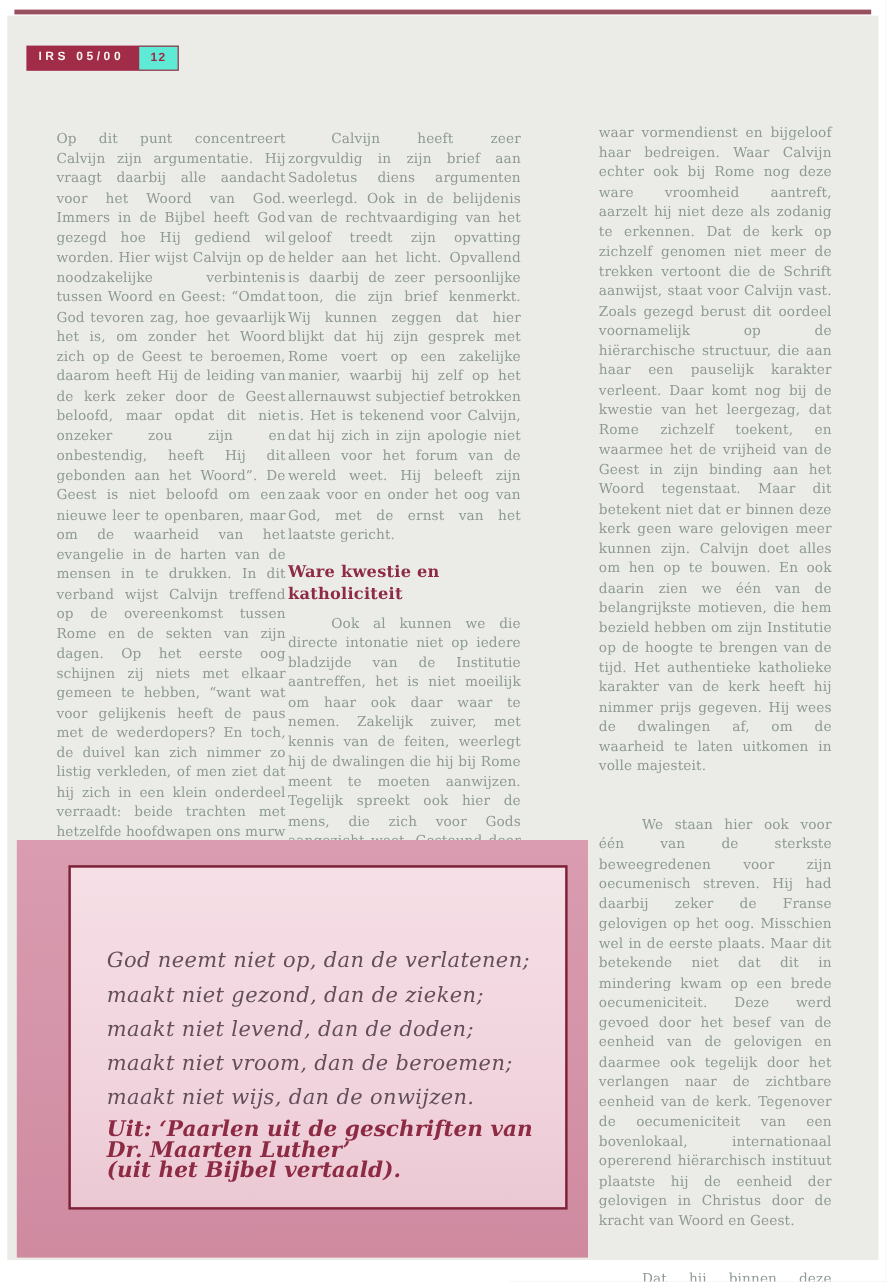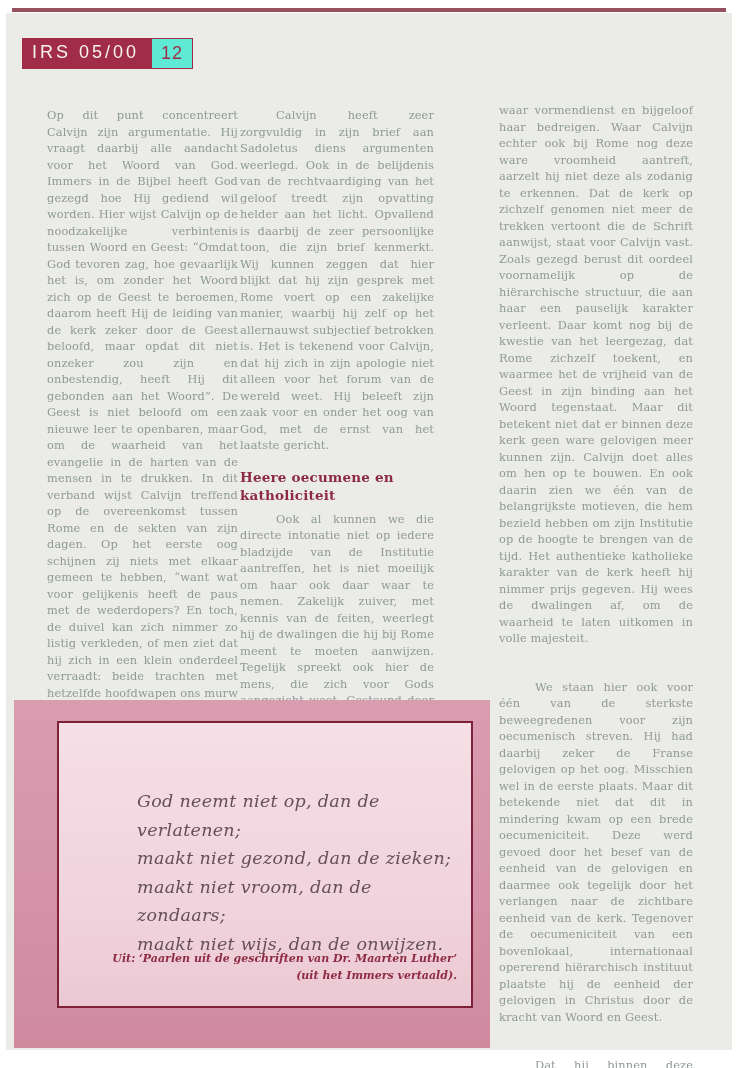--- a/index.html
+++ b/index.html
@@ -12,21 +12,21 @@
     position:absolute;left:6px;top:13px;width:726px;height:1037px;
     background:#ebece7;
   }
   .top-rule{
     position:absolute;left:12px;top:8px;width:714px;height:4px;
     background:#97505e;
   }
   
   .issue-badge{
     position:absolute;left:22px;top:38px;display:flex;align-items:stretch;
-    font-family:"Liberation Sans", sans-serif;font-weight:normal;font-size:18px;
+    font-family:"Liberation Sans", sans-serif;font-weight:bold;font-size:10px;
   }
   .issue-badge .red-seg{
     background:#a02c48;color:#f6f2ee;padding:4px 12px 4px 10px;
     letter-spacing:3px;white-space:nowrap;
   }
   .issue-badge .num-seg{
     background:#5eead4;color:#a02c48;border:1px solid #a02c48;
     padding:4px 9px;letter-spacing:1px;
   }
   
@@ -52,61 +52,61 @@
   }
   .quote-inner{
     position:absolute;left:43px;top:21px;width:412px;height:283px;
     background:linear-gradient(180deg,#f6dfe6 0%,#f0d2dc 70%,#ebc8d3 100%);
     border:2px solid #7d2136;
   }
   .quote-lines{
     position:absolute;left:30px;top:64px;right:16px;
     font-style:italic;font-size:17.5px;line-height:28.5px;color:#64505a;
     letter-spacing:.3px;
-    margin-left:48px;
   }
   .quote-attrib{
     position:absolute;right:14px;bottom:22px;left:30px;
-    text-align:right;font-style:italic;font-weight:bold;
-    font-size:11px;line-height:17px;color:#8e2b44;
+    font-style:italic;font-weight:bold;
+    font-size:18px;line-height:17px;color:#8e2b44;
   }
 </style>
 </head>
 <body>
 
 <div class="page"></div>
 <div class="top-rule"></div>
 
 <div class="issue-badge">
   <span class="red-seg">IRS 05/00</span>
   <span class="num-seg">12</span>
 </div>
 
 <div class="col" id="col1">
   <p>Op dit punt concentreert Calvijn zijn argumentatie. Hij vraagt daarbij alle aandacht voor het Woord van God. Immers in de Bijbel heeft God gezegd hoe Hij gediend wil worden. Hier wijst Calvijn op de noodzakelijke verbintenis tussen Woord en Geest: “Omdat God tevoren zag, hoe gevaarlijk het is, om zonder het Woord zich op de Geest te beroemen, daarom heeft Hij de leiding van de kerk zeker door de Geest beloofd, maar opdat dit niet onzeker zou zijn en onbestendig, heeft Hij dit gebonden aan het Woord”. De Geest is niet beloofd om een nieuwe leer te openbaren, maar om de waarheid van het evangelie in de harten van de mensen in te drukken. In dit verband wijst Calvijn treffend op de overeenkomst tussen Rome en de sekten van zijn dagen. Op het eerste oog schijnen zij niets met elkaar gemeen te hebben, “want wat voor gelijkenis heeft de paus met de wederdopers? En toch, de duivel kan zich nimmer zo listig verkleden, of men ziet dat hij zich in een klein onderdeel verraadt: beide trachten met hetzelfde hoofdwapen ons murw te maken. Wanneer zij namelijk tot vervelens toe zich beroemen op de Geest, hebben zij niets anders op het oog, dan dat zij bij het onderdrukte en begraven Woord van God plaats maken voor hun eigen leugengebouw”.</p>
 </div>
 
 <div class="col" id="col2">
   <p class="indent">Calvijn heeft zeer zorgvuldig in zijn brief aan Sadoletus diens argumenten weerlegd. Ook in de belijdenis van de rechtvaardiging van het geloof treedt zijn opvatting helder aan het licht. Opvallend is daarbij de zeer persoonlijke toon, die zijn brief kenmerkt. Wij kunnen zeggen dat hier blijkt dat hij zijn gesprek met Rome voert op een zakelijke manier, waarbij hij zelf op het allernauwst subjectief betrokken is. Het is tekenend voor Calvijn, dat hij zich in zijn apologie niet alleen voor het forum van de wereld weet. Hij beleeft zijn zaak voor en onder het oog van God, met de ernst van het laatste gericht.</p>
-  <div class="col-heading">Heere oecumene en katholiciteit</div>
+  <div class="col-heading">Ware kwestie en katholiciteit</div>
   <p class="indent">Ook al kunnen we die directe intonatie niet op iedere bladzijde van de Institutie aantreffen, het is niet moeilijk om haar ook daar waar te nemen. Zakelijk zuiver, met kennis van de feiten, weerlegt hij de dwalingen die hij bij Rome meent te moeten aanwijzen. Tegelijk spreekt ook hier de mens, die zich voor Gods aangezicht weet. Gesteund door het Woord van God, doet hij een beroep op zijn lezers om zich aan de Heere zelf gewonnen te geven. Juist hier is het Calvijn te doen om de bescherming van de ware vroomheid, die nooit in groter gevaar komt, dan</p>
 </div>
 
 <div class="col" id="col3">
   <p>waar vormendienst en bijgeloof haar bedreigen. Waar Calvijn echter ook bij Rome nog deze ware vroomheid aantreft, aarzelt hij niet deze als zodanig te erkennen. Dat de kerk op zichzelf genomen niet meer de trekken vertoont die de Schrift aanwijst, staat voor Calvijn vast. Zoals gezegd berust dit oordeel voornamelijk op de hiërarchische structuur, die aan haar een pauselijk karakter verleent. Daar komt nog bij de kwestie van het leergezag, dat Rome zichzelf toekent, en waarmee het de vrijheid van de Geest in zijn binding aan het Woord tegenstaat. Maar dit betekent niet dat er binnen deze kerk geen ware gelovigen meer kunnen zijn. Calvijn doet alles om hen op te bouwen. En ook daarin zien we één van de belangrijkste motieven, die hem bezield hebben om zijn Institutie op de hoogte te brengen van de tijd. Het authentieke katholieke karakter van de kerk heeft hij nimmer prijs gegeven. Hij wees de dwalingen af, om de waarheid te laten uitkomen in volle majesteit.</p>
   <p class="indent spaced">We staan hier ook voor één van de sterkste beweegredenen voor zijn oecumenisch streven. Hij had daarbij zeker de Franse gelovigen op het oog. Misschien wel in de eerste plaats. Maar dit betekende niet dat dit in mindering kwam op een brede oecumeniciteit. Deze werd gevoed door het besef van de eenheid van de gelovigen en daarmee ook tegelijk door het verlangen naar de zichtbare eenheid van de kerk. Tegenover de oecumeniciteit van een bovenlokaal, internationaal opererend hiërarchisch instituut plaatste hij de eenheid der gelovigen in Christus door de kracht van Woord en Geest.</p>
   <p class="indent spaced">Dat hij binnen deze gedachtegang Rome een sekte noemde, betekende voor hem de keerzijde van de belijdenis: ik geloof een heilige, algemene of katholieke, christelijke kerk: de gemeenschap der heiligen. Voor die kerk heeft hij zich met alle gaven waarover hij beschikte ingezet. In de dienst van haar eeuwig Hoofd en Koning.</p>
 </div>
 
 <div class="quote-outer">
   <div class="quote-inner">
     <div class="quote-lines">
       <div>God neemt niet op, dan de verlatenen;</div>
       <div>maakt niet gezond, dan de zieken;</div>
-      <div>maakt niet vroom, dan de zondaars;</div>
+      <div>maakt niet levend, dan de doden;</div>
+      <div>maakt niet vroom, dan de beroemen;</div>
       <div>maakt niet wijs, dan de onwijzen.</div>
     </div>
     <div class="quote-attrib">
       <div>Uit: ‘Paarlen uit de geschriften van Dr. Maarten Luther’</div>
-      <div>(uit het Immers vertaald).</div>
+      <div>(uit het Bijbel vertaald).</div>
     </div>
   </div>
 </div>
 
 </body></html>

